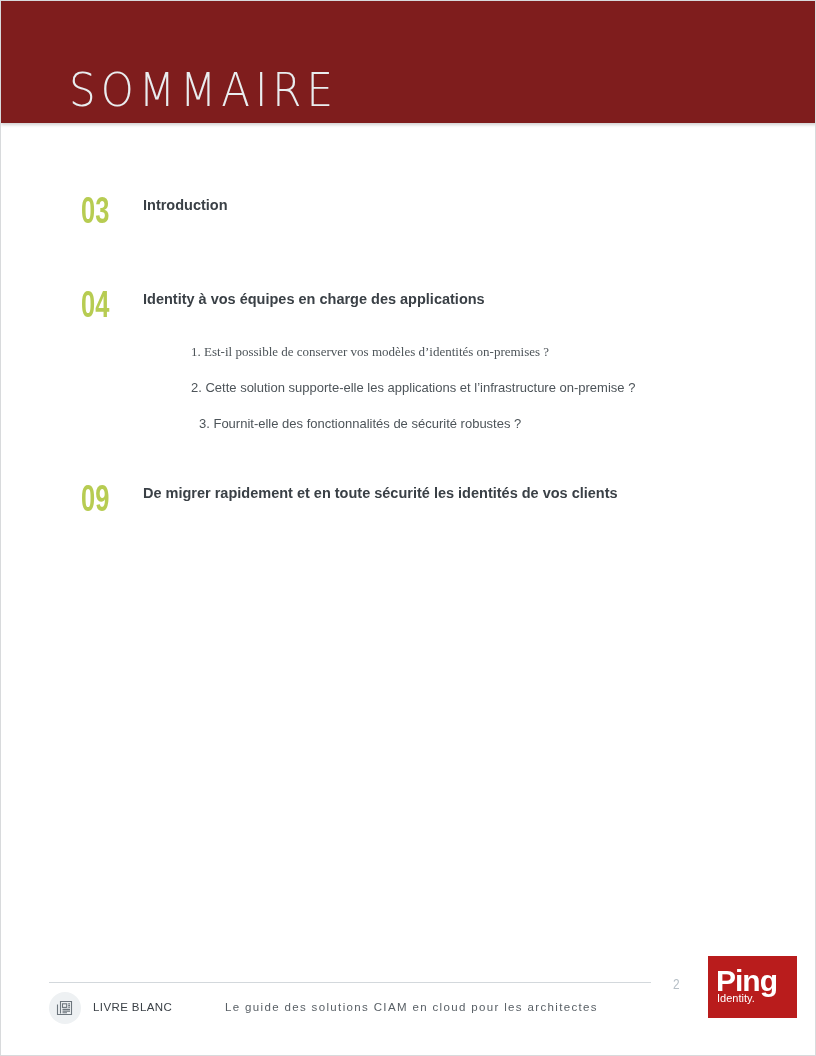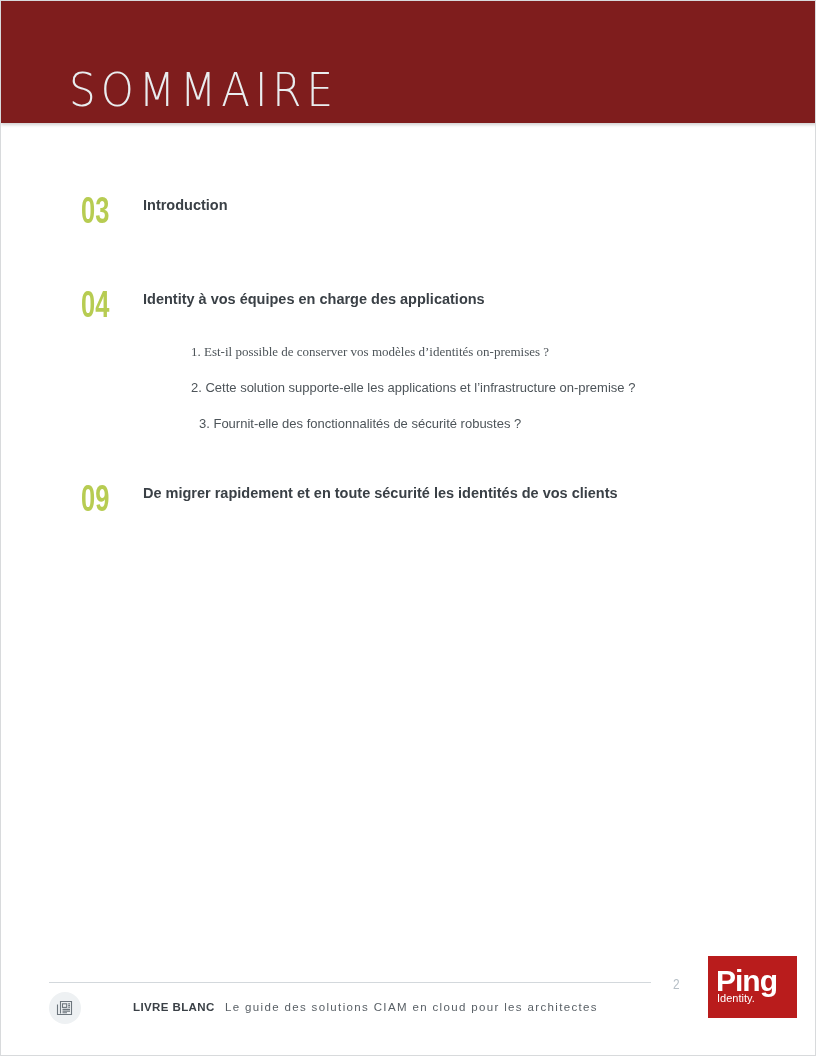--- a/index.html
+++ b/index.html
@@ -107,25 +107,24 @@
     height: 32px;
     border-radius: 50%;
     background: #eef1f3;
   }
   .footer-badge svg { display: block; }
   .footer-label {
     position: absolute;
     left: 92px;
     top: 1000px;
     font-size: 11.5px;
-    font-weight: 700;
+    font-weight: 400;
     letter-spacing: 0.4px;
     color: #3a4046;
     white-space: nowrap;
-    margin-left: 40px;
   }
   .footer-sub {
     position: absolute;
     left: 196px;
     top: 1000px;
     font-size: 11.5px;
     font-weight: 400;
     letter-spacing: 1.35px;
     color: #585f65;
     white-space: nowrap;

